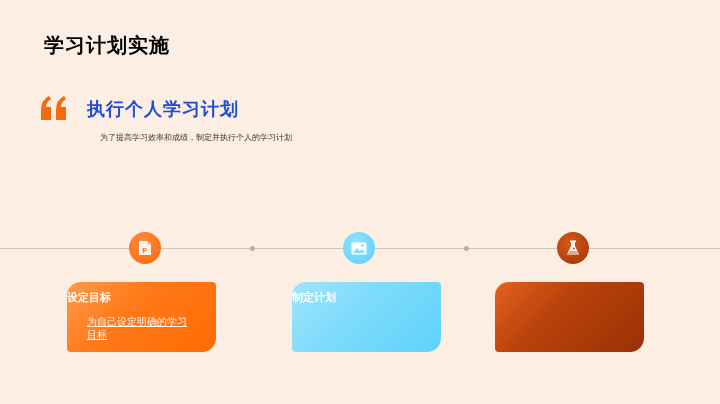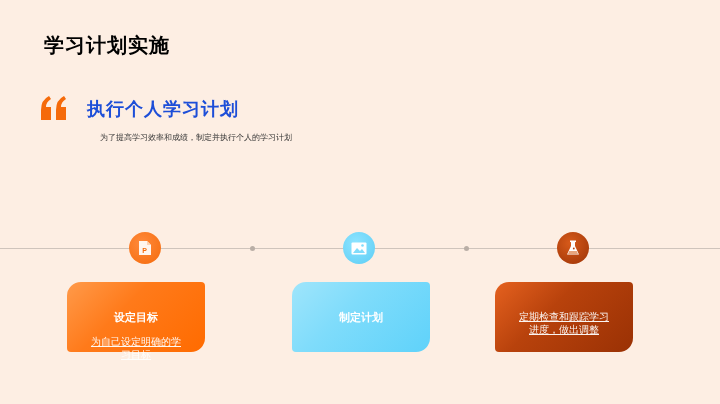--- a/index.html
+++ b/index.html
@@ -36,24 +36,24 @@
       background:#b9aea6;
     }
     .node {
       position:absolute; top:232px; width:32px; height:32px; border-radius:50%;
       display:flex; align-items:center; justify-content:center;
     }
     .node.orange { background:radial-gradient(circle at 40% 35%, #ff8a3c, #f56a0a); }
     .node.blue { background:radial-gradient(circle at 40% 35%, #8ee4ff, #5ccdf5); }
     .node.brown { background:radial-gradient(circle at 40% 35%, #d75a1a, #9c3306); }
     .card {
-      position:absolute; top:282px; width:138px; height:70px;
+      position:absolute; top:282px; width:149px; height:70px;
       border-radius:14px 4px 14px 4px;
-      color:#fff; text-align:center;
-      box-sizing:border-box; padding-top:28px;
+      color:#fff; text-align:left;
+      box-sizing:border-box; padding-top:8px;
     }
     .card.orange { background:linear-gradient(135deg, #ff9a4a 0%, #ff7a1a 40%, #ff6b00 100%); }
     .card.blue { background:linear-gradient(135deg, #9fe5fb 0%, #7fdcfb 40%, #5fd2fa 100%); }
     .card.brown { background:linear-gradient(135deg, #e5611f 0%, #b8420c 40%, #9a3104 100%); }
     .card-title { font-size:11px; font-weight:bold; margin-bottom:10px; }
     .card-desc { font-size:10px; line-height:13px; padding:0 20px; opacity:0.95;text-decoration:underline; }
   </style>
 </head>
 <body>
 
@@ -101,14 +101,13 @@
 <div class="card orange" style="left:67px;">
   <div class="card-title">设定目标</div>
   <div class="card-desc">为自己设定明确的学习目标</div>
 </div>
 
 <div class="card blue" style="left:292px;">
   <div class="card-title">制定计划</div>
 </div>
 
 <div class="card brown" style="left:495px;">
-  <div class="card-desc">定期检查和跟踪学习进度，做出调整</div>
 </div>
 
 </body></html>

